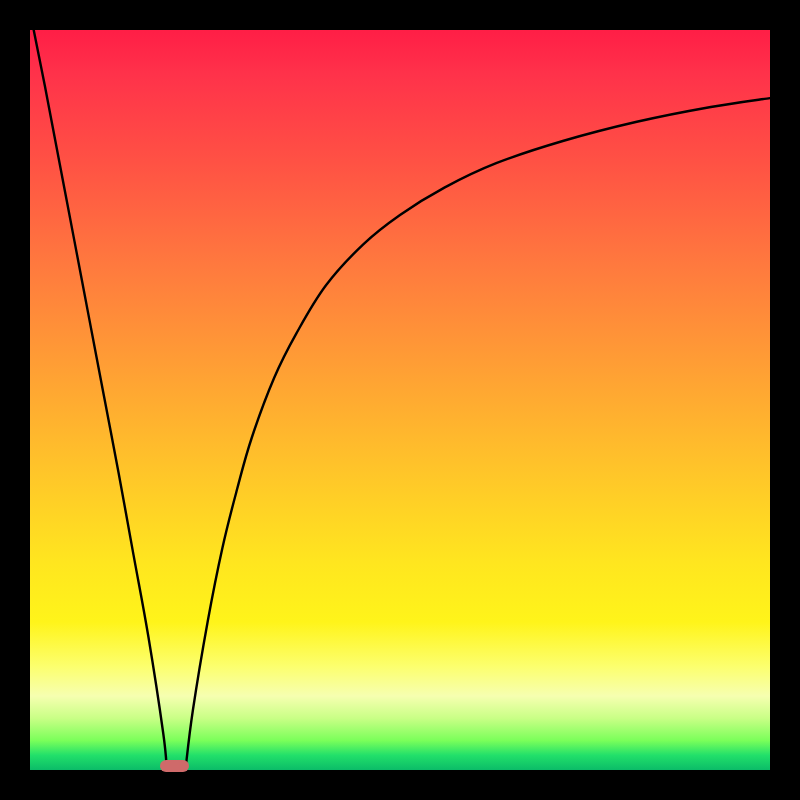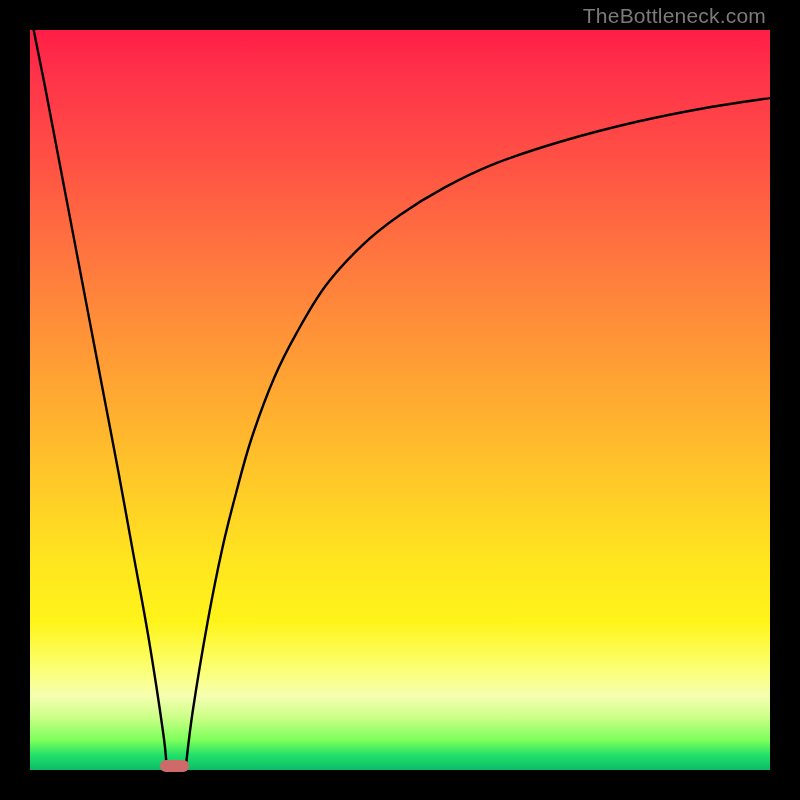--- a/index.html
+++ b/index.html
@@ -74,15 +74,14 @@
 
     <svg class="curve" viewBox="0 0 740 740" preserveAspectRatio="none">
       <path d="M 3.70 0.00 C 5.70 9.99, 10.14 31.52, 14.80 55.50 C 19.46 79.48, 24.27 105.23, 29.60 133.20 C 34.93 161.17, 39.07 182.93, 44.40 210.90 C 49.73 238.87, 53.87 260.63, 59.20 288.60 C 64.53 316.57, 68.67 338.33, 74.00 366.30 C 79.33 394.27, 83.47 415.36, 88.80 444.00 C 94.13 472.64, 98.27 496.10, 103.60 525.40 C 108.93 554.70, 113.07 574.83, 118.40 606.80 C 123.73 638.77, 129.87 679.02, 133.20 703.00 C 136.53 726.98, 136.23 733.34, 136.90 740.00" id="path-left" fill="none" stroke="#000" stroke-width="2.4" stroke-linecap="round" stroke-linejoin="round"></path>
       <path d="M 155.40 740.00 C 156.73 729.34, 158.80 707.44, 162.80 680.80 C 166.80 654.16, 172.27 621.30, 177.60 592.00 C 182.93 562.70, 187.07 541.98, 192.40 518.00 C 197.73 494.02, 201.87 478.78, 207.20 458.80 C 212.53 438.82, 215.34 426.98, 222.00 407.00 C 228.66 387.02, 236.21 366.45, 244.20 347.80 C 252.19 329.15, 257.08 320.05, 266.40 303.40 C 275.72 286.75, 284.01 271.28, 296.00 255.30 C 307.99 239.32, 319.68 227.25, 333.00 214.60 C 346.32 201.95, 355.35 195.26, 370.00 185.00 C 384.65 174.74, 397.08 166.94, 414.40 157.62 C 431.72 148.30, 444.89 141.59, 466.20 133.20 C 487.51 124.81, 507.49 118.46, 532.80 111.00 C 558.11 103.54, 580.16 97.89, 606.80 91.76 C 633.44 85.63, 656.82 81.22, 680.80 76.96 C 704.78 72.70, 729.34 69.68, 740.00 68.08" id="path-right" fill="none" stroke="#000" stroke-width="2.4" stroke-linecap="round" stroke-linejoin="round"></path>
     </svg>
 
     <div class="pill" id="marker-pill" style="left: 129.5px; top: 729.6px; width: 29.6px; height: 12.6px; background: rgb(207, 106, 106);"></div>
 
   </div>
 
-  <div class="watermark">TheBottleneck.com</div>
 
 </div>
 
 </body></html>

